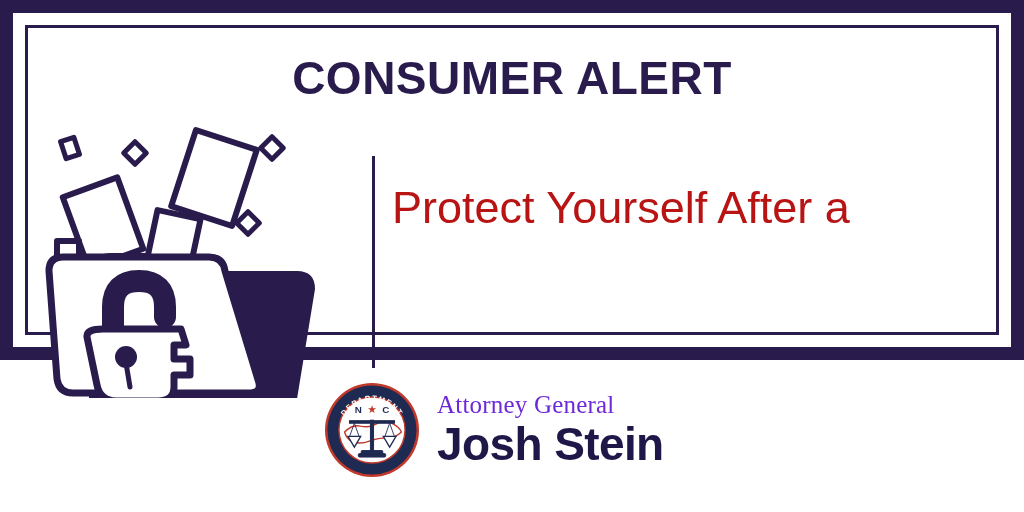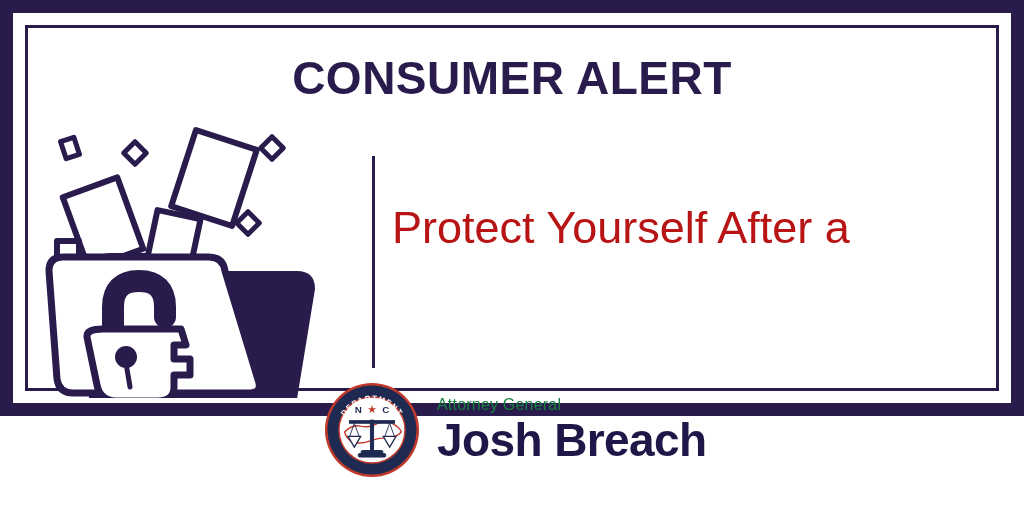--- a/index.html
+++ b/index.html
@@ -11,21 +11,21 @@
     width: 1024px;
     height: 512px;
     font-family: "Liberation Sans", sans-serif;
     overflow: hidden;
   }
 
   
   .graphic {
     position: relative;
     width: 1024px;
-    height: 416px;
+    height: 360px;
     background: #ffffff;
     box-sizing: border-box;
     border: 13px solid #2a1b4d;
   }
   .inner-frame {
     position: absolute;
     left: 12px;
     top: 12px;
     right: 12px;
     bottom: 12px;
@@ -64,21 +64,21 @@
     top: 143px;
     width: 3px;
     height: 212px;
     background: #2a1b4d;
   }
 
   
   .headline {
     position: absolute;
     left: 379px;
-    top: 186px;
+    top: 166px;
     width: 590px;
     font-size: 45px;
     line-height: 58px;
     color: #b81414;
     font-weight: normal;
   }
 
   
   .signature {
     position: absolute;
@@ -93,24 +93,25 @@
     height: 98px;
     flex: 0 0 auto;
   }
   .sig-text {
     display: flex;
     flex-direction: column;
     justify-content: center;
     padding-top: 2px;
   }
   .sig-role {
-    font-size: 16px;
-    color: #15803d;
+    font-size: 25px;
+    color: #6d28d9;
     line-height: 1.05;
     letter-spacing: 0.2px;
+    font-family: Liberation Serif, serif;
   }
   .sig-name {
     font-size: 46px;
     font-weight: bold;
     color: #1f1747;
     line-height: 1.08;
     letter-spacing: -0.6px;
     margin-top: 2px;
   }
 </style>
@@ -206,16 +207,16 @@
           <path d="M25.5,56.5 h13 l-6.5,11 z" fill="#ffffff" stroke-width="1.3"></path>
 
           <path d="M68,43 L63,57 M68,43 L73,57" stroke-width="0.9" fill="none"></path>
 
           <path d="M61.5,56.5 h13 l-6.5,11 z" fill="#ffffff" stroke-width="1.3"></path>
         </g>
       </svg>
     </div>
     <div class="sig-text">
       <div class="sig-role">Attorney General</div>
-      <div class="sig-name">Josh Breach</div>
+      <div class="sig-name">Josh Stein</div>
     </div>
   </div>
 </div>
 
 </body></html>

